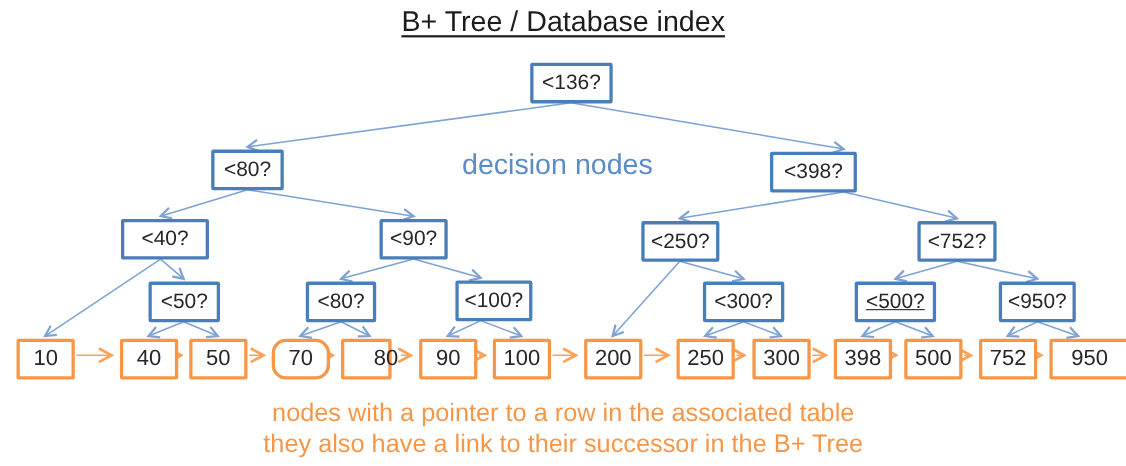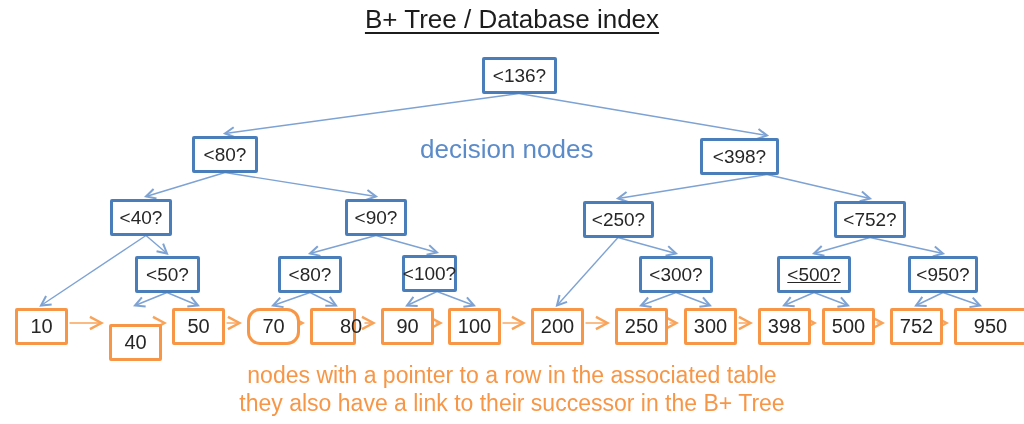--- a/index.html
+++ b/index.html
@@ -120,32 +120,32 @@
       <line x1="876.5" y1="323" x2="882.5" y2="323" stroke="#f9a359" stroke-width="1.4" marker-end="url(#arrow-orange)"></line>
       <line x1="944.5" y1="323" x2="946.5" y2="323" stroke="#f9a359" stroke-width="1.4" marker-end="url(#arrow-orange)"></line>
     </svg>
   <div id="diagram-title">B+ Tree / Database index</div>
   <div id="decision-nodes-label">decision nodes</div>
   <div id="caption-line-1" class="caption">nodes with a pointer to a row in the associated table</div>
   <div id="caption-line-2" class="caption">they also have a link to their successor in the B+ Tree</div>
 <div class="node decision" style="left: 482px; top: 57px; width: 75px; height: 37px;">&lt;136?</div>
     <div class="node decision" style="left: 192px; top: 136px; width: 66px; height: 37px;">&lt;80?</div>
     <div class="node decision" style="left: 700px; top: 138px; width: 79px; height: 37px;">&lt;398?</div>
-    <div class="node decision" style="left: 110px; top: 199px; width: 62px; height: 37px;">&lt;40?</div>
+    <div class="node decision" style="left: 110px; top: 199px; width: 80px; height: 37px;">&lt;40?</div>
     <div class="node decision" style="left: 345px; top: 199px; width: 62px; height: 37px;">&lt;90?</div>
     <div class="node decision" style="left: 583px; top: 201px; width: 71px; height: 37px;">&lt;250?</div>
     <div class="node decision" style="left: 834px; top: 201px; width: 72px; height: 37px;">&lt;752?</div>
     <div class="node decision" style="left: 135px; top: 256px; width: 65px; height: 37px;">&lt;50?</div>
     <div class="node decision" style="left: 278px; top: 256px; width: 64px; height: 37px;">&lt;80?</div>
-    <div class="node decision" style="left: 402px; top: 255px; width: 55px; height: 37px; text-align: right;">&lt;100?</div>
+    <div class="node decision" style="left: 414px; top: 255px; width: 70px; height: 37px; text-align: right;">&lt;100?</div>
     <div class="node decision" style="left: 639px; top: 256px; width: 74px; height: 37px;">&lt;300?</div>
     <div class="node decision" style="left: 777px; top: 256px; width: 74px; height: 37px; text-decoration: underline;">&lt;500?</div>
     <div class="node decision" style="left: 908px; top: 256px; width: 70px; height: 37px;">&lt;950?</div>
     <div class="node leaf" style="left: 15px; top: 308px; width: 53px; height: 37px;">10</div>
-    <div class="node leaf" style="left: 109px; top: 308px; width: 53px; height: 37px; margin-top: 16px;">40</div>
+    <div class="node leaf" style="left: 109px; top: 308px; width: 53px; height: 37px;">40</div>
     <div class="node leaf" style="left: 172px; top: 308px; width: 53px; height: 37px;">50</div>
     <div class="node leaf" style="left: 247px; top: 308px; width: 53px; height: 37px; border-radius: 13px;">70</div>
     <div class="node leaf" style="left: 310px; top: 308px; width: 46px; height: 37px; padding-left: 36px;">80</div>
     <div class="node leaf" style="left: 381px; top: 308px; width: 53px; height: 37px;">90</div>
     <div class="node leaf" style="left: 448px; top: 308px; width: 53px; height: 37px;">100</div>
     <div class="node leaf" style="left: 531px; top: 308px; width: 53px; height: 37px;">200</div>
     <div class="node leaf" style="left: 615px; top: 308px; width: 53px; height: 37px;">250</div>
     <div class="node leaf" style="left: 684px; top: 308px; width: 53px; height: 37px;">300</div>
     <div class="node leaf" style="left: 758px; top: 308px; width: 53px; height: 37px;">398</div>
     <div class="node leaf" style="left: 822px; top: 308px; width: 53px; height: 37px;">500</div>

